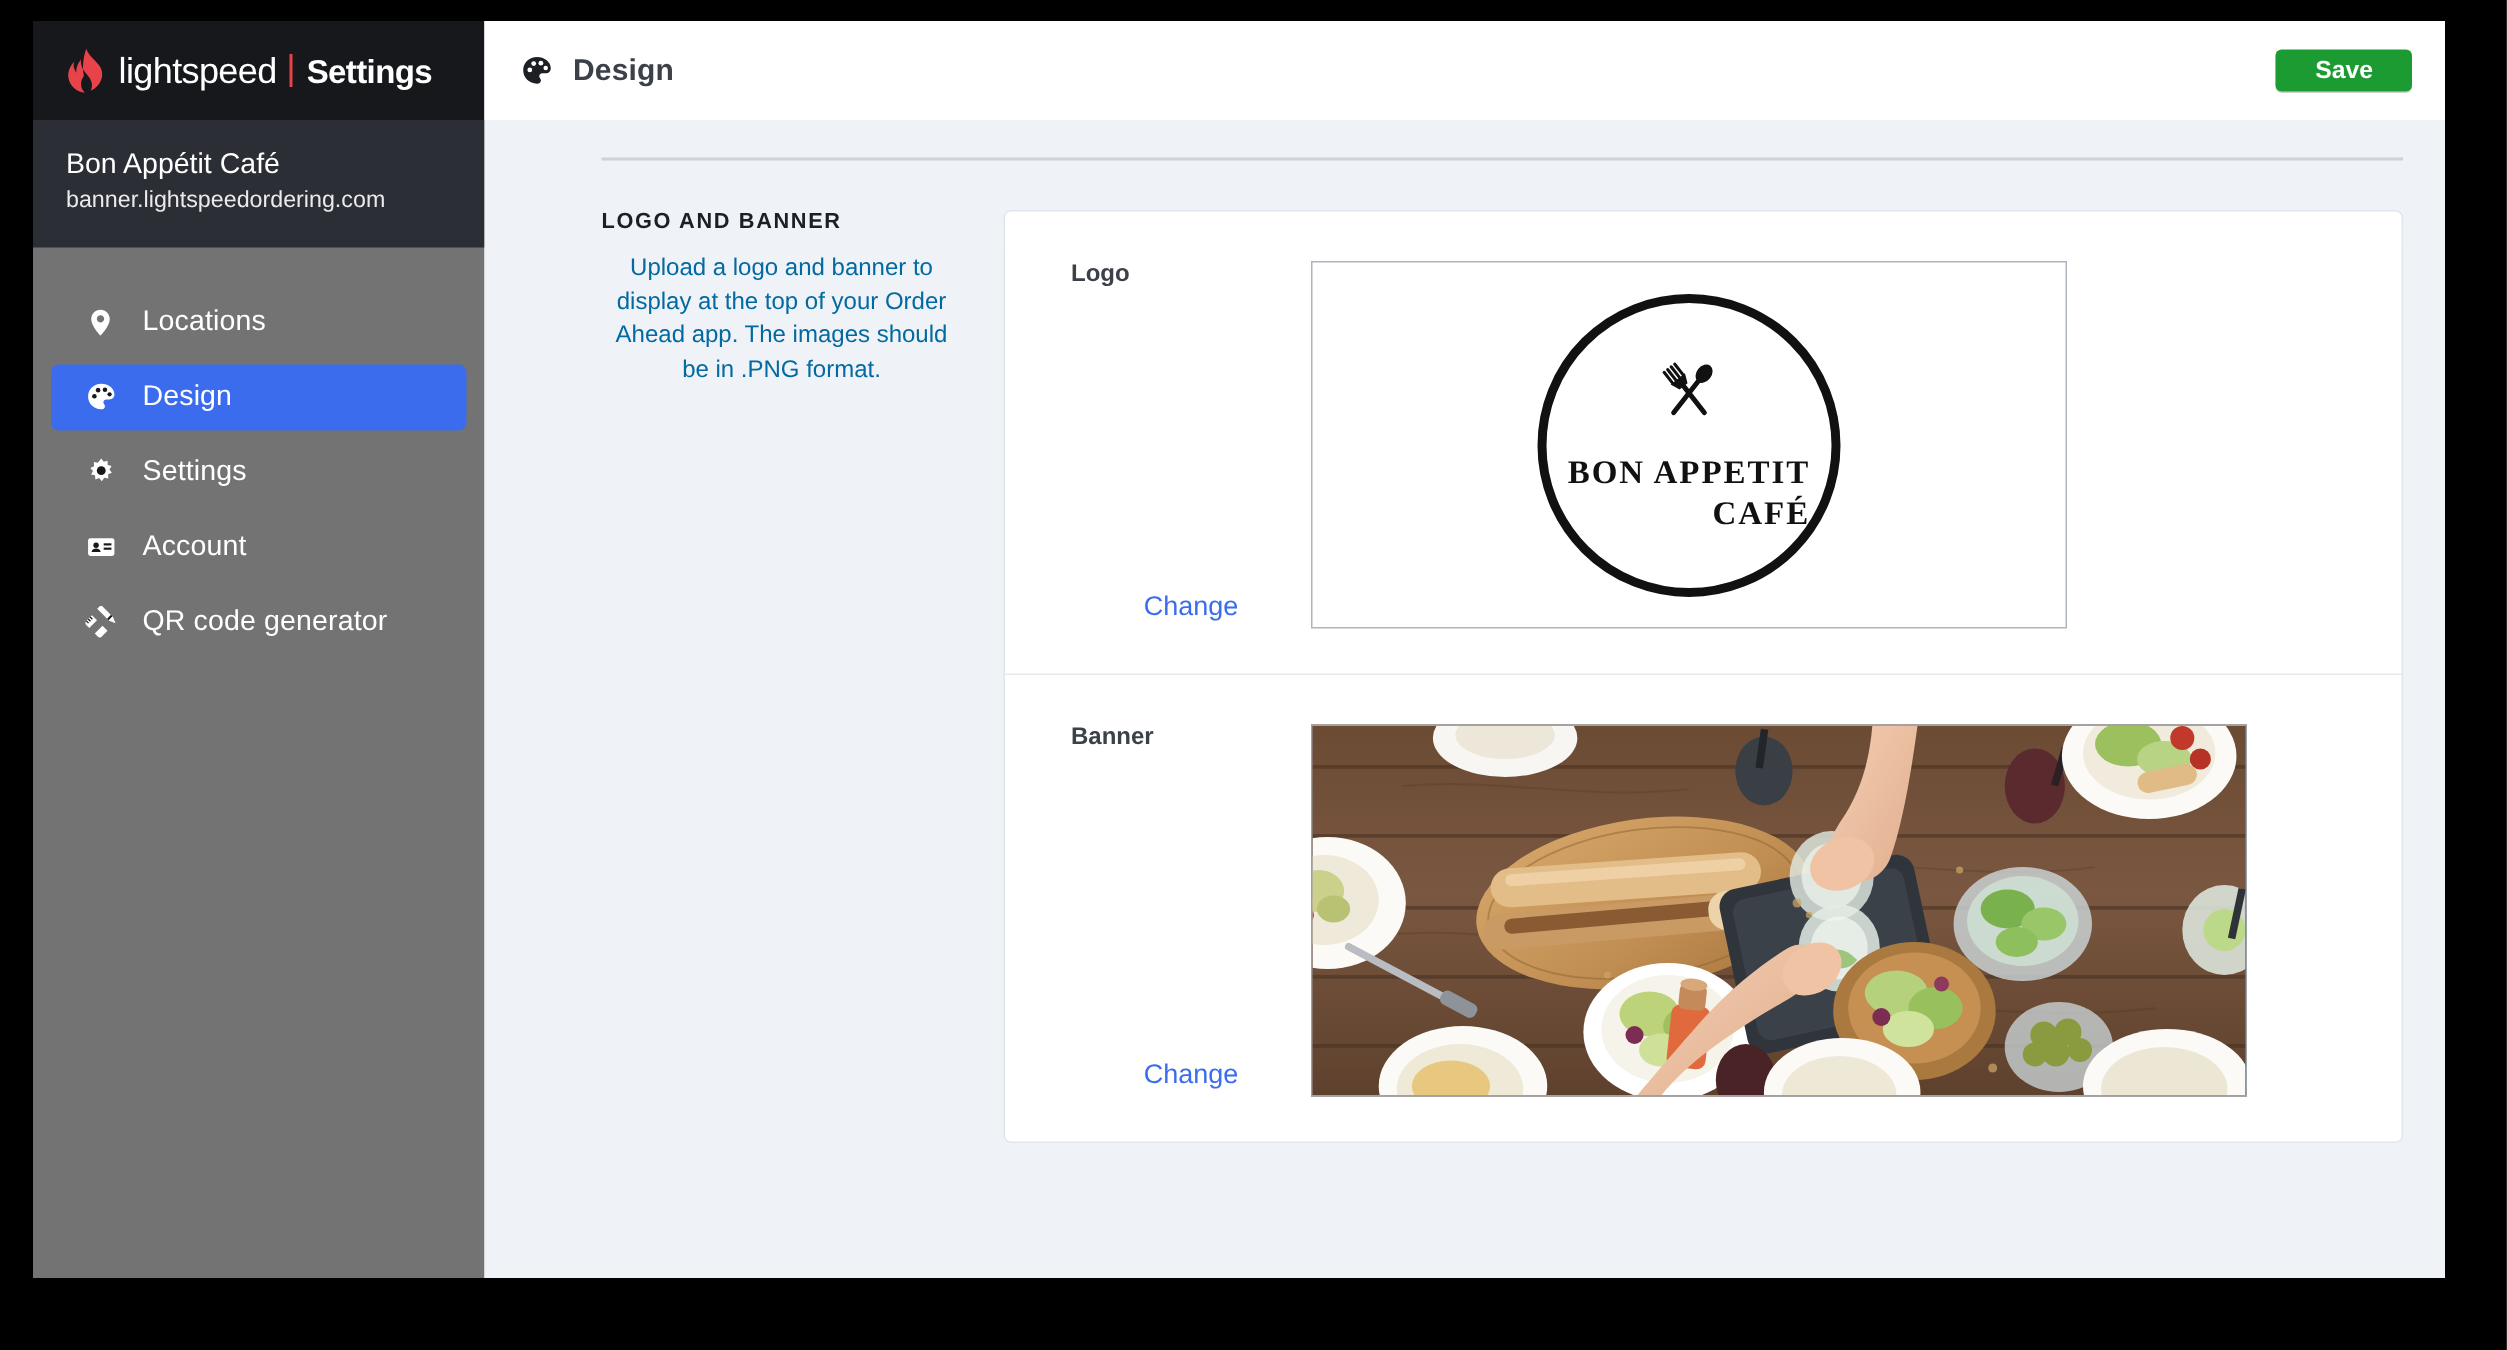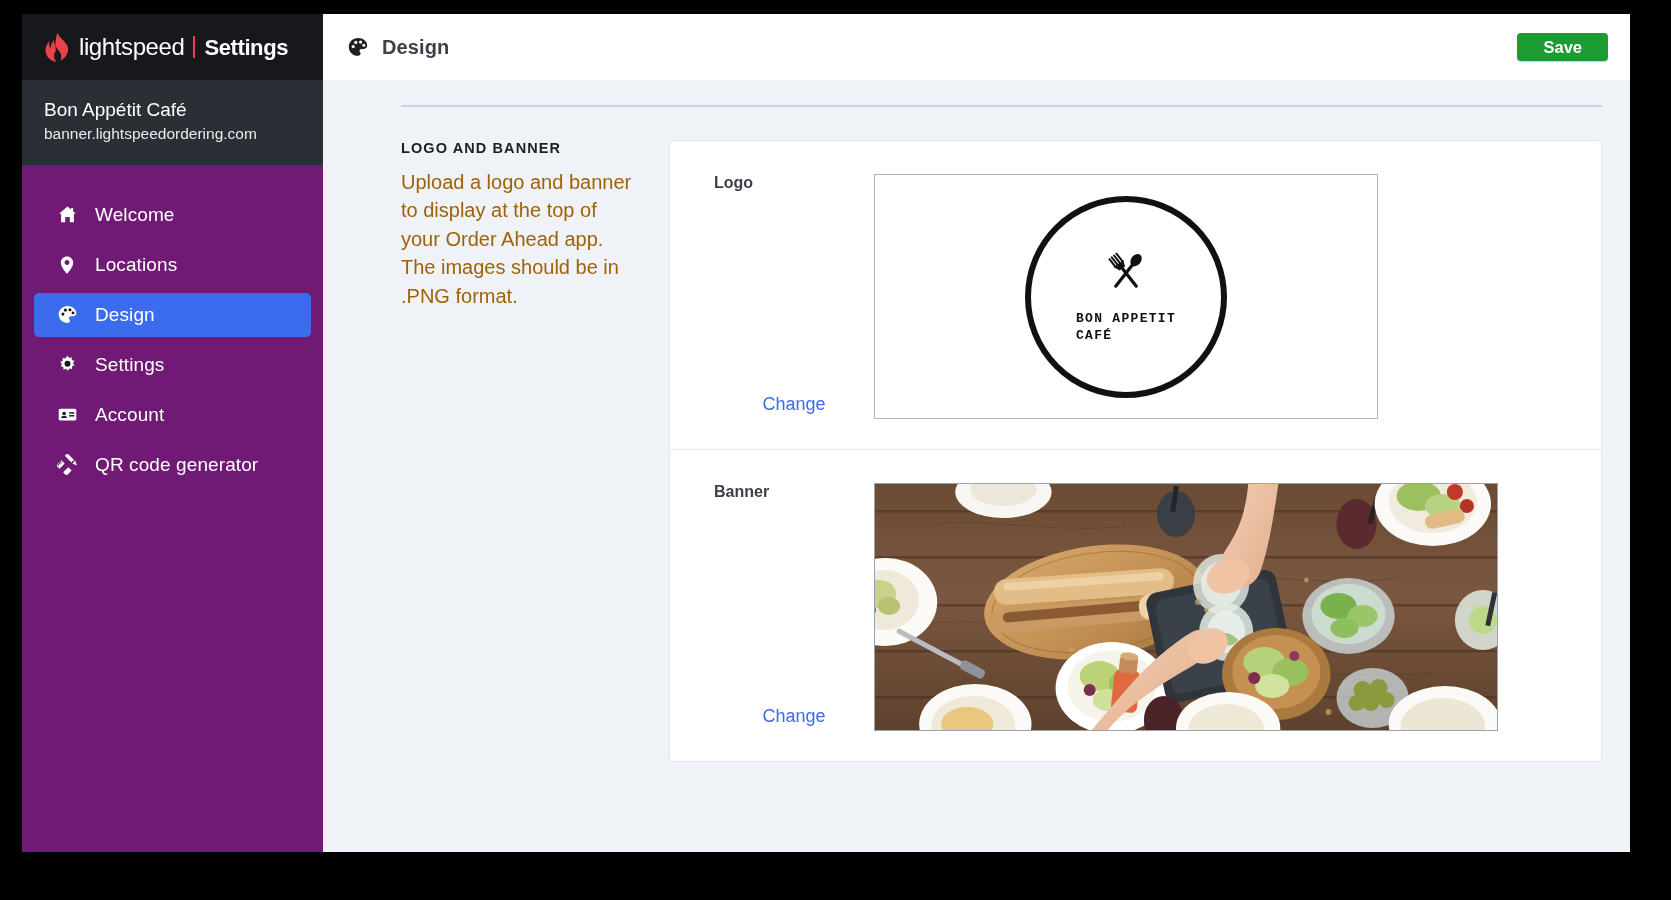--- a/index.html
+++ b/index.html
@@ -26,21 +26,21 @@
     height: 838px;
     background: #ffffff;
     overflow: hidden;
     display: flex;
   }
   
   #sidebar {
     width: 301px;
     min-width: 301px;
     height: 100%;
-    background: #701a75;
+    background: #737373;
     color: #ffffff;
     display: flex;
     flex-direction: column;
   }
   .brand-bar {
     height: 66px;
     display: flex;
     align-items: center;
     padding-left: 22px;
     background: #16181c;
@@ -191,23 +191,24 @@
     box-sizing: border-box;
   }
   .section-kicker {
     font-size: 14.5px;
     font-weight: 700;
     letter-spacing: 1.1px;
     color: #1c1f24;
     margin-bottom: 12px;
   }
   .section-desc {
-    font-size: 20px;
+    font-size: 16px;
     line-height: 1.42;
-    color: #a16207;
+    color: #0369a1;
+    text-align: center;
   }
   .card {
     flex: 1;
     background: #ffffff;
     border: 1px solid #e2e6ec;
     border-radius: 5px;
     min-width: 0;
   }
   .card-row {
     display: flex;
@@ -254,27 +255,27 @@
     border-radius: 50%;
     border: 6px solid #111111;
     display: flex;
     flex-direction: column;
     align-items: center;
     justify-content: center;
     box-sizing: border-box;
   }
   .logo-util { margin-bottom: 10px; }
   .logo-name {
-    font-size: 13px;
+    font-size: 22px;
     font-weight: 700;
     letter-spacing: 1.3px;
     color: #111111;
-    text-align: left;
+    text-align: right;
     line-height: 1.25;
-    font-family: Liberation Mono, monospace;
+    font-family: Liberation Serif, serif;
   }
 
   
   .banner-box {
     width: 100%;
     max-width: 624px;
     height: 248px;
     border: 1px solid #9aa2ad;
     box-sizing: border-box;
     overflow: hidden;
@@ -304,29 +305,20 @@
         </span>
       </div>
 
       <div class="account-block">
         <div class="account-name">Bon Appétit Café</div>
         <div class="account-domain">banner.lightspeedordering.com</div>
       </div>
 
       <div class="nav">
 
-        <div class="nav-item">
-          <span class="nav-icon">
-            <svg viewBox="0 0 22 22" width="21" height="21" aria-hidden="true">
-              <path d="M11 2.6 L2.2 10.2 L4.3 10.2 L4.3 19 L8.6 19 L8.6 13.6 L13.4 13.6 L13.4 19 L17.7 19 L17.7 10.2 L19.8 10.2 Z" fill="#ffffff"></path>
-              <rect x="14.6" y="4.2" width="2.3" height="3.6" fill="#ffffff"></rect>
-            </svg>
-          </span>
-          <span class="nav-label">Welcome</span>
-        </div>
 
         <div class="nav-item">
           <span class="nav-icon">
             <svg viewBox="0 0 22 22" width="20" height="20" aria-hidden="true">
               <path d="M11 1.6 C7.2 1.6 4.2 4.6 4.2 8.4 C4.2 13.6 11 20.6 11 20.6 C11 20.6 17.8 13.6 17.8 8.4 C17.8 4.6 14.8 1.6 11 1.6 Z M11 11 C9.5 11 8.3 9.8 8.3 8.3 C8.3 6.8 9.5 5.6 11 5.6 C12.5 5.6 13.7 6.8 13.7 8.3 C13.7 9.8 12.5 11 11 11 Z" fill="#ffffff"></path>
             </svg>
           </span>
           <span class="nav-label">Locations</span>
         </div>
 

